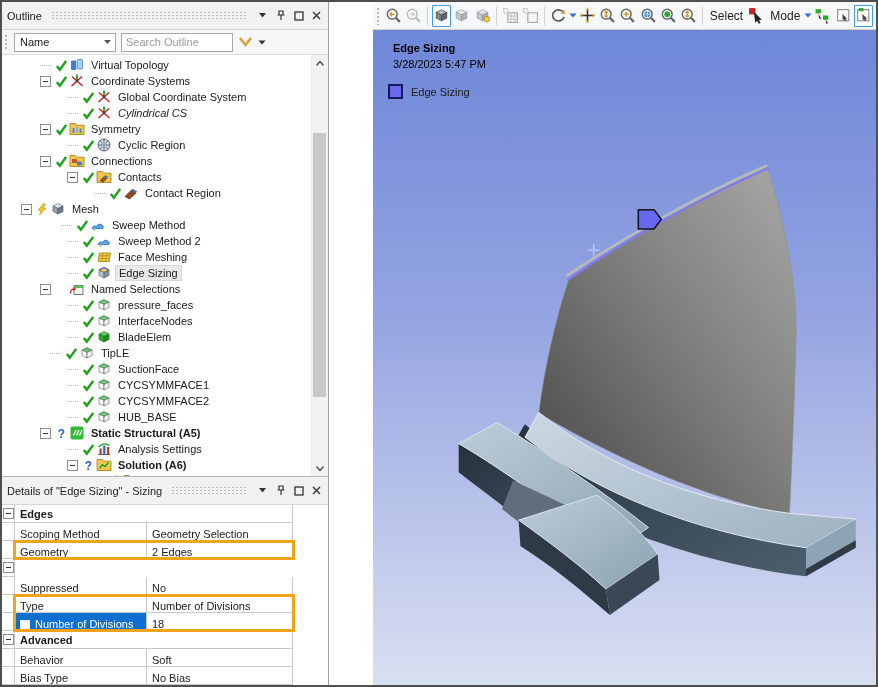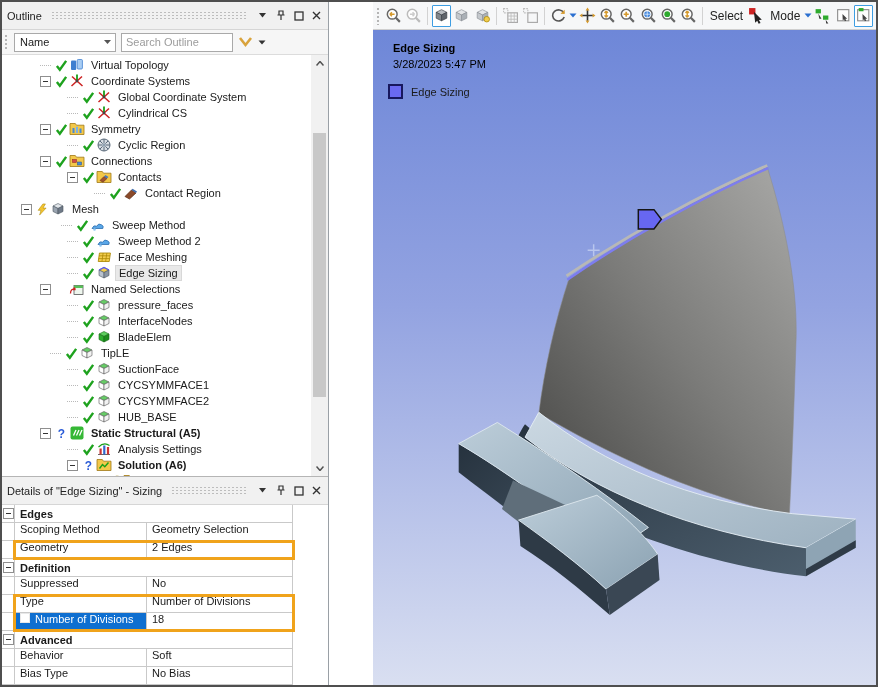--- a/index.html
+++ b/index.html
@@ -38,21 +38,21 @@
   .t-selected .t-label{background:#e9e9e9;border:1px solid #d8d8d8;}
   
   .vscroll{position:absolute;right:0;top:0;bottom:0;width:17px;background:#f1f1f1;display:flex;flex-direction:column;align-items:center;}
   .sbtn{height:16px;width:17px;display:flex;align-items:center;justify-content:center;color:#555;font-size:9px;}
   .strack{flex:1;width:17px;position:relative;}
   .sthumb{position:absolute;left:2px;right:2px;top:62px;height:264px;background:#c8c8c8;}
   
   .details-pane{flex:none;border-top:1px solid #b5b5b5;display:flex;flex-direction:column;background:#fff;}
   .details-body{position:relative;flex:none;}
   .d-row{display:grid;grid-template-columns:13px 132px 146px 1fr;height:18px;align-items:stretch;}
-  .d-cell{border-right:1px solid #c9c9c9;border-bottom:1px solid #c9c9c9;display:flex;align-items:flex-start;padding:0 5px;background:#fff;overflow:hidden;white-space:nowrap;}
+  .d-cell{border-right:1px solid #c9c9c9;border-bottom:1px solid #c9c9c9;display:flex;align-items:flex-end;padding:0 5px;background:#fff;overflow:hidden;white-space:nowrap;}
   .d-gut{border-right:1px solid #c9c9c9;border-bottom:1px solid #c9c9c9;display:flex;align-items:center;justify-content:center;background:#fff;padding:0;}
   .d-sect{font-weight:bold;grid-column:2/4;border-right:1px solid #c9c9c9;border-bottom:1px solid #c9c9c9;display:flex;align-items:center;padding:0 5px;background:#fff;}
   .d-fill{background:#fff;}
   .d-sel{background:#0f6fd0;color:#fff;gap:5px;}
   .d-check{width:10px;height:10px;min-width:10px;background:#fff;border:1px solid #e8e8e8;}
   .d-exp{width:11px;height:11px;border:1px solid #8f8f8f;background:#fff;position:relative;}
   .d-exp::after{content:"";position:absolute;left:2px;right:2px;top:4px;height:1px;background:#333;}
   .orange-box{position:absolute;left:11px;width:282px;border:3px solid #f0a31b;pointer-events:none;z-index:5;}
   
   .right-col{flex:1;display:flex;flex-direction:column;min-width:0;margin-left:44px;}
@@ -162,21 +162,21 @@
             </span>
             <span class="t-icon">
               <svg width="16" height="16" viewBox="0 0 16 16">
                 <path d="M8 8 L2.5 13 M8 8 L13.5 13 M8 8 L3 3.5 M8 8 L13 3.5" stroke="#cc2222" stroke-width="1.5" fill="none"></path>
                 <path d="M8 8 L8 1.5" stroke="#18a018" stroke-width="1.8"></path>
                 <circle cx="8" cy="8" r="1.4" fill="#444"></circle>
               </svg>
             </span>
             <span class="t-label">Global Coordinate System</span>
           </div>
-          <div class="tree-row" style="padding-left: 65px;">
+          <div class="tree-row" style="padding-left: 65px; font-style: italic;">
             <span class="t-stub"></span>
             <span class="t-mark">
               <svg width="13" height="13" viewBox="0 0 14 14">
                 <path d="M2 7.5 L5.2 11.5 L12 2" fill="none" stroke="#1ea21e" stroke-width="2.6"></path>
               </svg>
             </span>
             <span class="t-icon">
               <svg width="16" height="16" viewBox="0 0 16 16">
                 <path d="M8 8 L2.5 13 M8 8 L13.5 13 M8 8 L3 3.5 M8 8 L13 3.5" stroke="#cc2222" stroke-width="1.5" fill="none"></path>
                 <path d="M8 8 L8 1.5" stroke="#18a018" stroke-width="1.8"></path>
@@ -614,21 +614,20 @@
             <div class="d-cell">
               <span>Geometry</span>
             </div>
             <div class="d-cell">2 Edges</div>
             <div class="d-fill"></div>
           </div>
           <div class="d-row">
             <div class="d-gut">
               <span class="d-exp"></span>
             </div>
-            <div class="d-sect">Definition</div>
             <div class="d-fill"></div>
           </div>
           <div class="d-row">
             <div class="d-gut"></div>
             <div class="d-cell">
               <span>Suppressed</span>
             </div>
             <div class="d-cell">No</div>
             <div class="d-fill"></div>
           </div>

